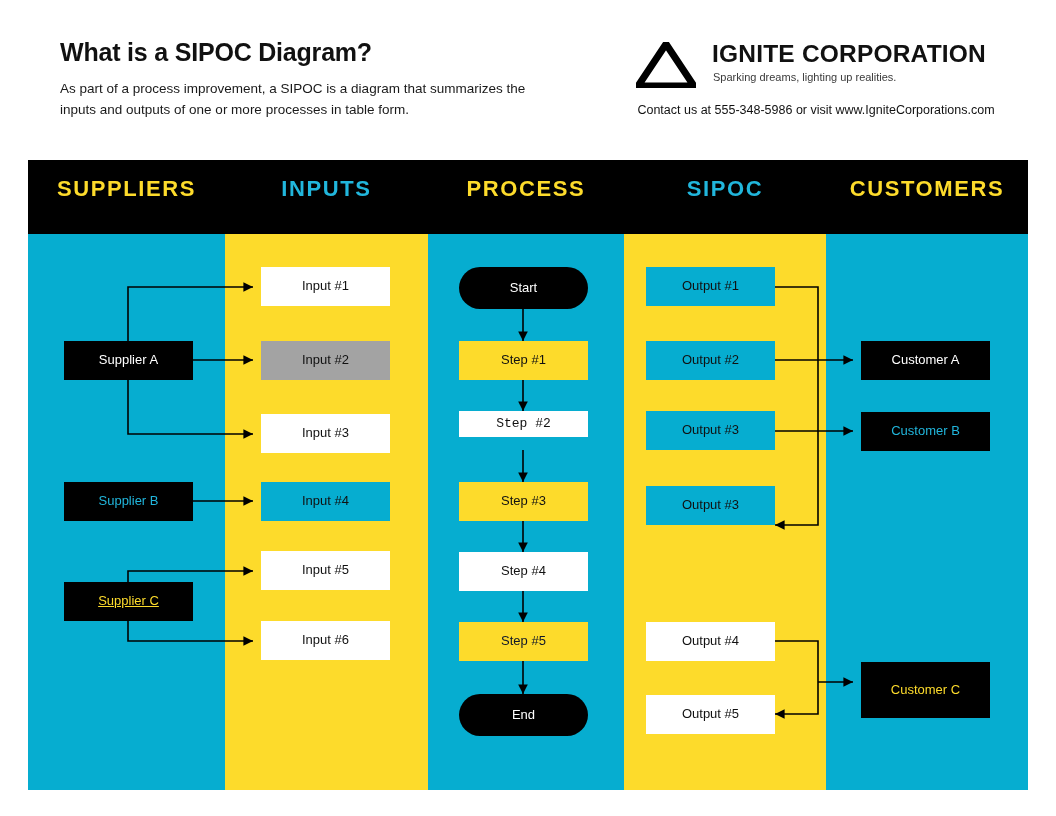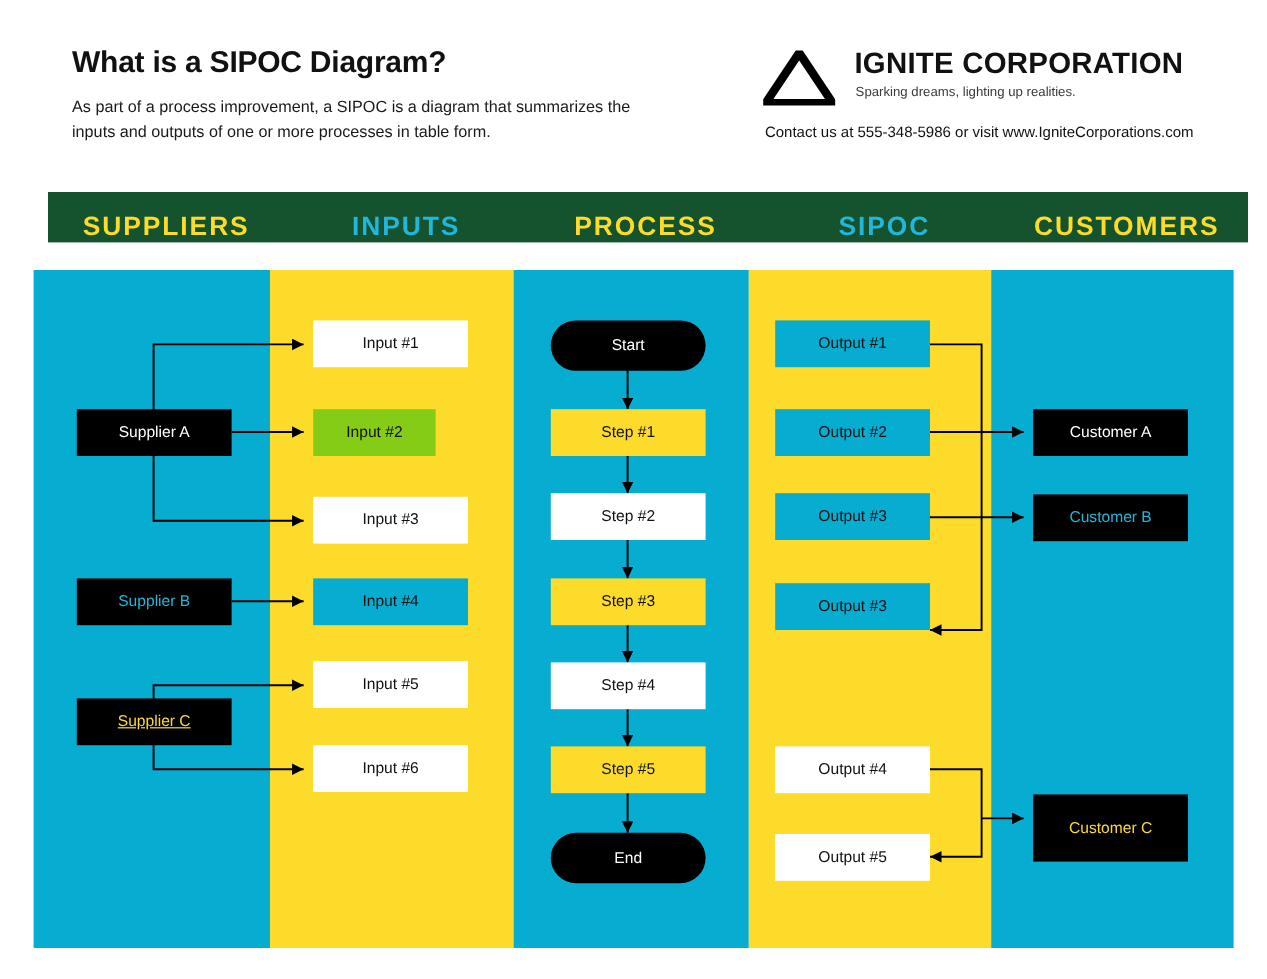--- a/index.html
+++ b/index.html
@@ -33,22 +33,22 @@
     position: absolute; left: 77px; top: 33px;
     font-size: 11px; color: #3a3a3a; white-space: nowrap;
   }
   .contact {
     position: absolute; left: 636px; top: 103px; width: 360px;
     text-align: center; font-size: 12.5px; color: #111111; white-space: nowrap;
   }
 
   
   .header-bar {
-    position: absolute; left: 40px; top: 160px;
-    width: 1000px; height: 42px; background: #14532d;
+    position: absolute; left: 28px; top: 160px;
+    width: 1000px; height: 74px; background: #000000;
   }
   .hdr {
     position: absolute; top: 0; height: 58px;
     display: flex; align-items: center; justify-content: center;
     font-size: 22px; font-weight: bold; letter-spacing: 1.6px;
   }
 
   
   .band { position: absolute; top: 225px; height: 565px; }
 
@@ -123,28 +123,28 @@
         <path d="M775,641 L818,641 L818,714 L775,714" marker-end="url(#arw)"></path>
         <path d="M818,682 L853,682" marker-end="url(#arw)"></path>
       </g>
   </svg>
 
   <div id="nodes">
       <div class="node" style="left: 64px; top: 341px; width: 129px; height: 39px; background: rgb(0, 0, 0); color: rgb(255, 255, 255);">Supplier A</div>
       <div class="node" style="left: 64px; top: 482px; width: 129px; height: 39px; background: rgb(0, 0, 0); color: rgb(33, 182, 220);">Supplier B</div>
       <div class="node" style="left: 64px; top: 582px; width: 129px; height: 39px; background: rgb(0, 0, 0); color: rgb(253, 219, 43); text-decoration: underline;">Supplier C</div>
       <div class="node" style="left: 261px; top: 267px; width: 129px; height: 39px; background: rgb(255, 255, 255); color: rgb(17, 17, 17);">Input #1</div>
-      <div class="node" style="left: 261px; top: 341px; width: 102px; height: 39px; background: #84cc16; color: rgb(17, 17, 17);">Input #2</div>
+      <div class="node" style="left: 261px; top: 341px; width: 129px; height: 39px; background: #a3a3a3; color: rgb(17, 17, 17);">Input #2</div>
       <div class="node" style="left: 261px; top: 414px; width: 129px; height: 39px; background: rgb(255, 255, 255); color: rgb(17, 17, 17);">Input #3</div>
       <div class="node" style="left: 261px; top: 482px; width: 129px; height: 39px; background: rgb(6, 173, 208); color: rgb(17, 17, 17);">Input #4</div>
       <div class="node" style="left: 261px; top: 551px; width: 129px; height: 39px; background: rgb(255, 255, 255); color: rgb(17, 17, 17);">Input #5</div>
       <div class="node" style="left: 261px; top: 621px; width: 129px; height: 39px; background: rgb(255, 255, 255); color: rgb(17, 17, 17);">Input #6</div>
       <div class="node pill" style="left: 459px; top: 267px; width: 129px; height: 42px; background: rgb(0, 0, 0); color: rgb(255, 255, 255);">Start</div>
       <div class="node" style="left: 459px; top: 341px; width: 129px; height: 39px; background: rgb(253, 219, 43); color: rgb(17, 17, 17);">Step #1</div>
-      <div class="node" style="left: 459px; top: 411px; width: 129px; height: 39px; background: rgb(255, 255, 255); color: rgb(17, 17, 17);">Step #2</div>
+      <div class="node" style="left: 459px; top: 411px; width: 129px; height: 26px; background: rgb(255, 255, 255); color: rgb(17, 17, 17); font-family: Liberation Mono, monospace;">Step #2</div>
       <div class="node" style="left: 459px; top: 482px; width: 129px; height: 39px; background: rgb(253, 219, 43); color: rgb(17, 17, 17);">Step #3</div>
       <div class="node" style="left: 459px; top: 552px; width: 129px; height: 39px; background: rgb(255, 255, 255); color: rgb(17, 17, 17);">Step #4</div>
       <div class="node" style="left: 459px; top: 622px; width: 129px; height: 39px; background: rgb(253, 219, 43); color: #0f172a;">Step #5</div>
       <div class="node pill" style="left: 459px; top: 694px; width: 129px; height: 42px; background: rgb(0, 0, 0); color: rgb(255, 255, 255);">End</div>
       <div class="node" style="left: 646px; top: 267px; width: 129px; height: 39px; background: rgb(6, 173, 208); color: rgb(17, 17, 17);">Output #1</div>
       <div class="node" style="left: 646px; top: 341px; width: 129px; height: 39px; background: rgb(6, 173, 208); color: rgb(17, 17, 17);">Output #2</div>
       <div class="node" style="left: 646px; top: 411px; width: 129px; height: 39px; background: rgb(6, 173, 208); color: rgb(17, 17, 17);">Output #3</div>
       <div class="node" style="left: 646px; top: 486px; width: 129px; height: 39px; background: rgb(6, 173, 208); color: rgb(17, 17, 17);">Output #3</div>
       <div class="node" style="left: 646px; top: 622px; width: 129px; height: 39px; background: rgb(255, 255, 255); color: rgb(17, 17, 17);">Output #4</div>
       <div class="node" style="left: 646px; top: 695px; width: 129px; height: 39px; background: rgb(255, 255, 255); color: rgb(17, 17, 17);">Output #5</div>

